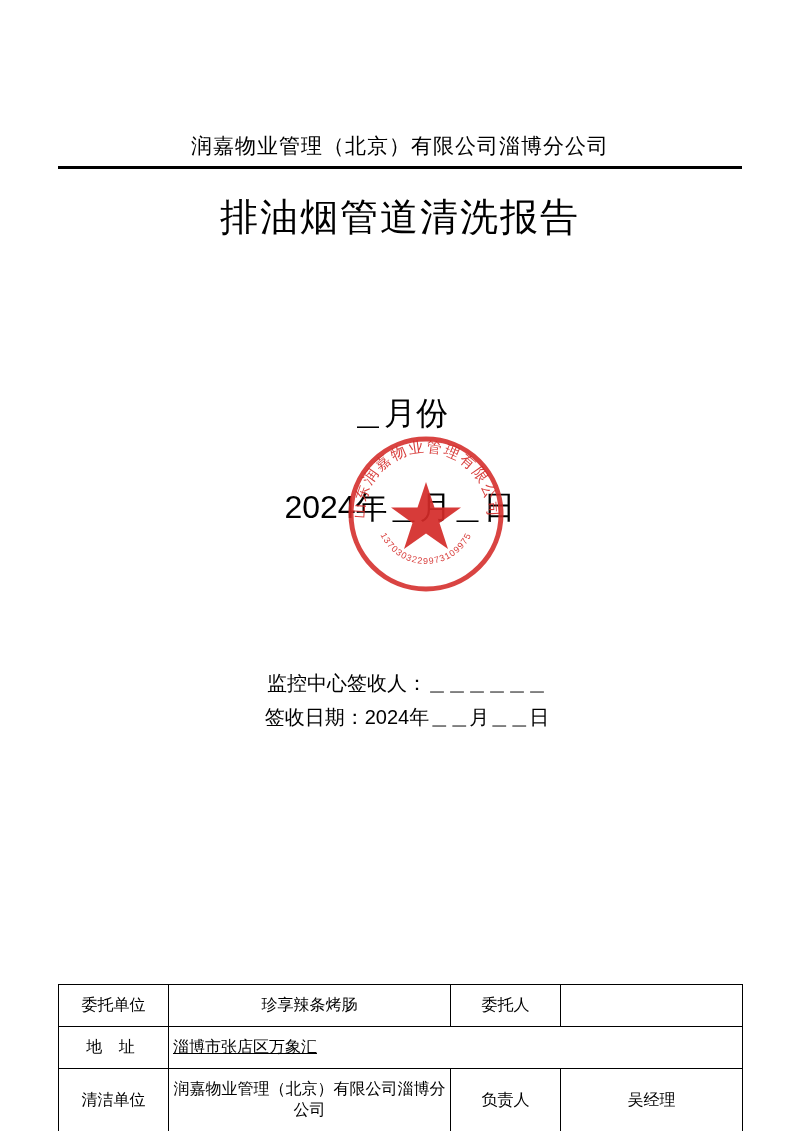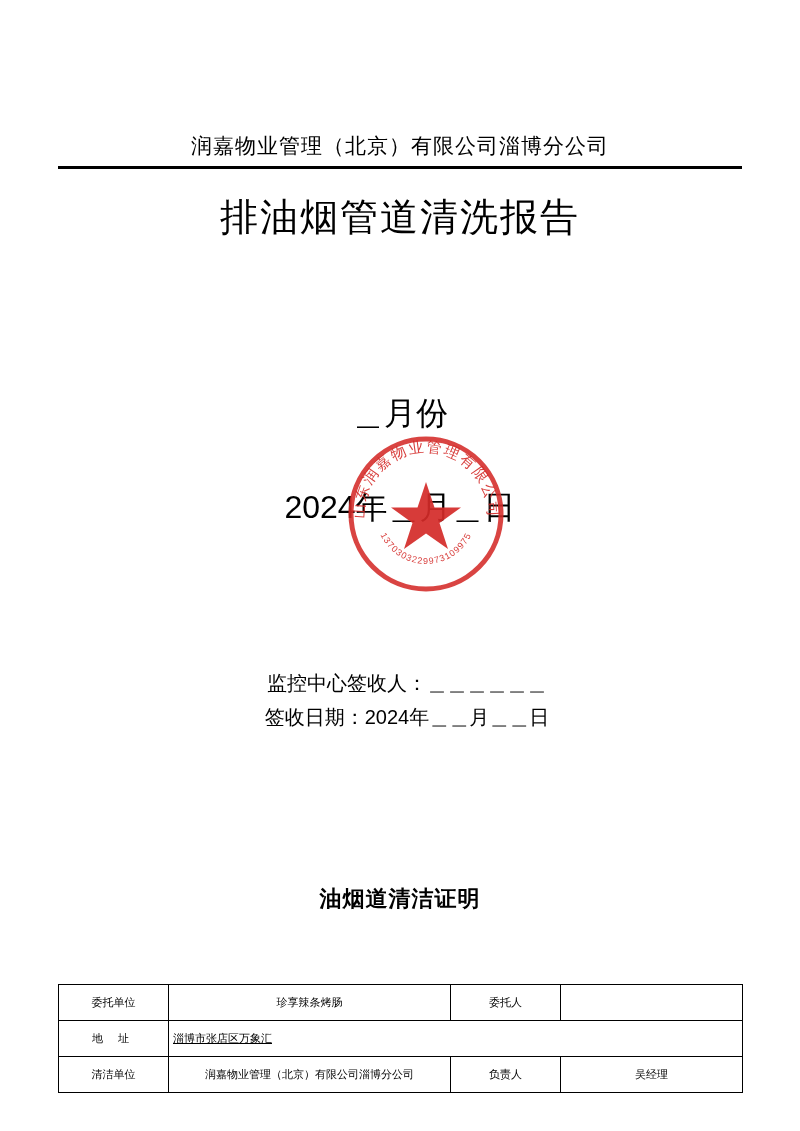--- a/index.html
+++ b/index.html
@@ -120,21 +120,21 @@
     left: 58px;
     top: 984px;
     width: 684px;
     border-collapse: collapse;
     table-layout: fixed;
     font-family: "Liberation Sans", "DejaVu Sans", sans-serif;
   }
   .cert-table td {
     border: 1px solid #000;
     height: 29px;
-    font-size: 11px;
+    font-size: 16px;
     padding: 10px 4px;
     vertical-align: middle;
     box-sizing: border-box;
   }
   .c-label {
     width: 110px;
     text-align: center;
     font-size: 12.5px;
   }
   .c-val {
@@ -185,21 +185,20 @@
     <text font-family="'Liberation Sans','DejaVu Sans',sans-serif" font-size="9" fill="#d42a28" opacity="0.9" letter-spacing="1">
       <textPath href="#arcBottom" startOffset="50%" text-anchor="middle">1370303229973109975</textPath>
     </text>
   </svg>
 
   <div class="signoff">
     <span class="ln1">监控中心签收人：＿＿＿＿＿＿</span>
     <span class="ln2">签收日期：2024年＿＿月＿＿日</span>
   </div>
 
-  <div class="cert-title">油烟道清洁证明</div>
 
   <table class="cert-table">
     <colgroup>
       <col style="width:110px">
       <col style="width:282px">
       <col style="width:110px">
       <col style="width:182px">
     </colgroup>
     <tbody>
       <tr>

